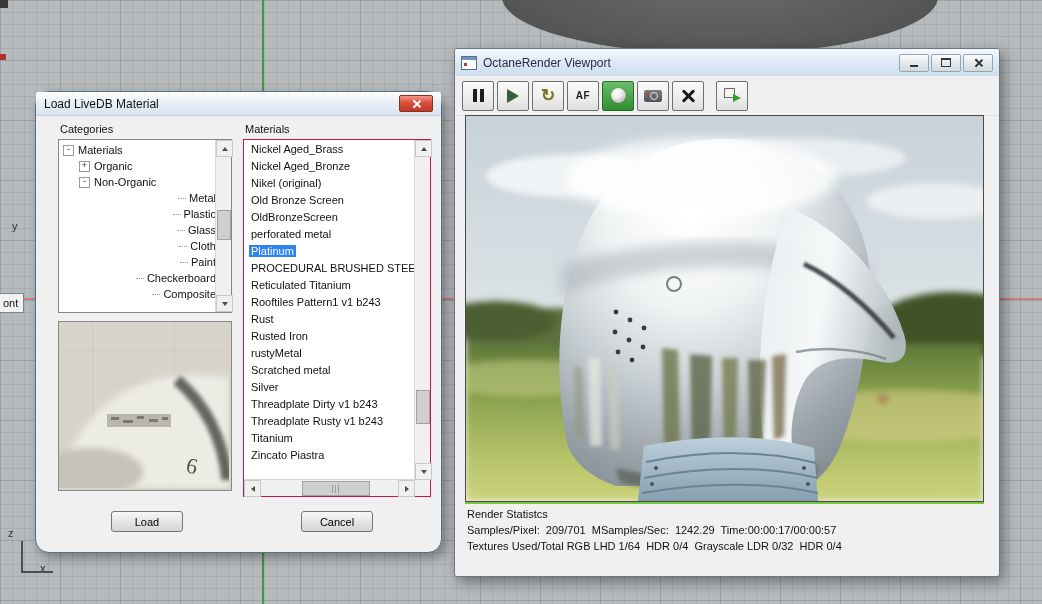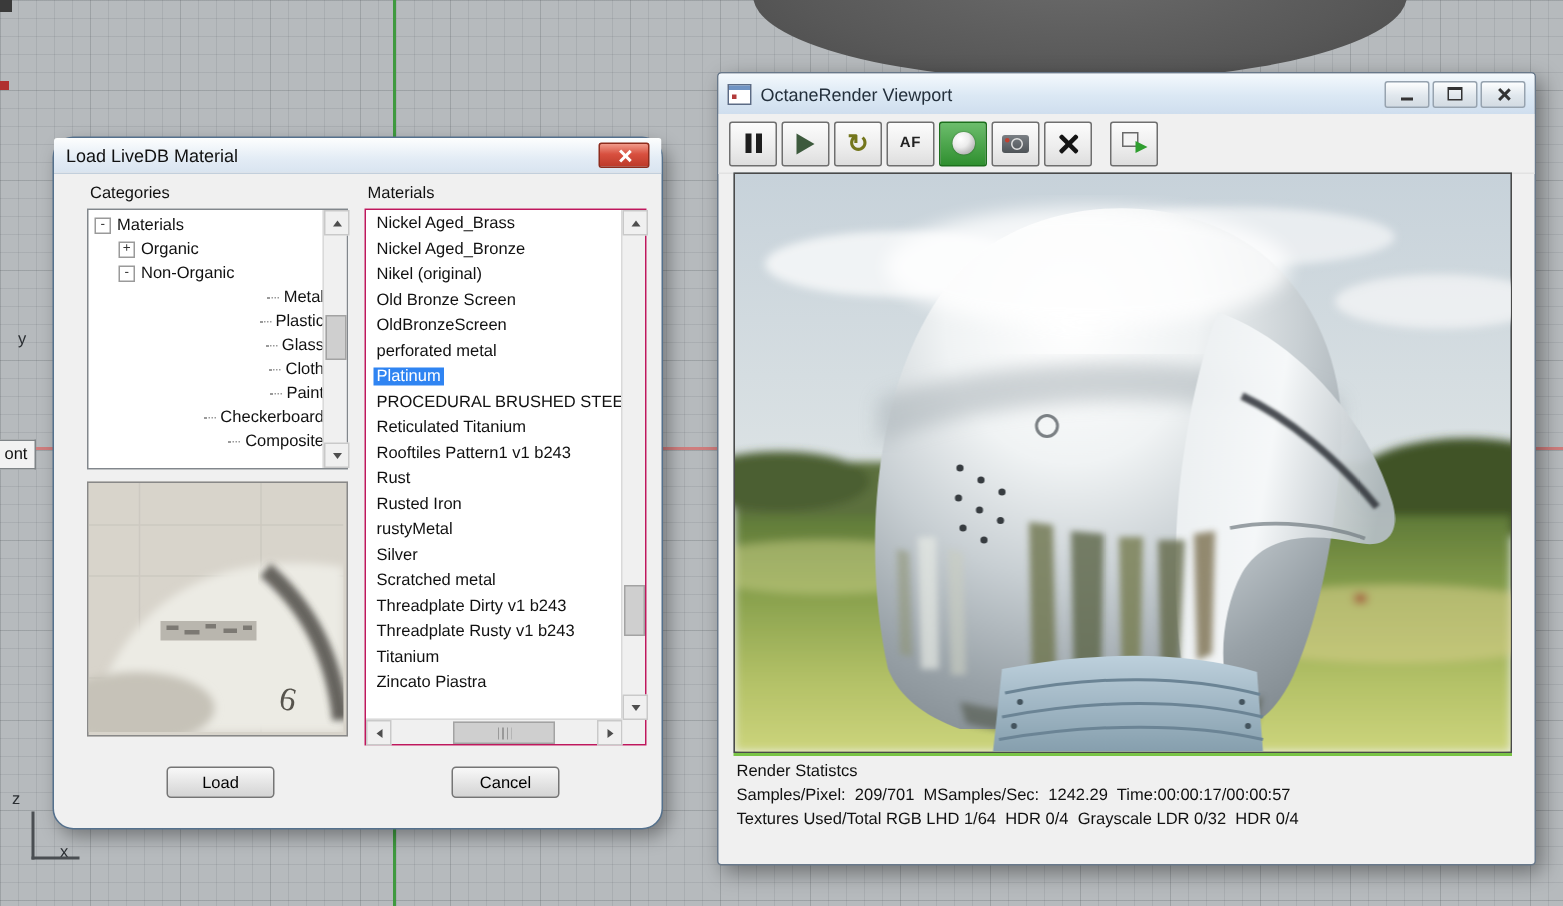--- a/index.html
+++ b/index.html
@@ -68,21 +68,21 @@
   .thumb-h{position:absolute;top:1px;height:13px;left:58px;width:66px;background:#cfcfcf;border:1px solid #a3a3a3;
            display:flex;align-items:center;justify-content:center;}
   .grip{width:9px;height:8px;background:repeating-linear-gradient(90deg,#9a9a9a 0 1px,transparent 1px 3px);}
   .corner{position:absolute;right:0;bottom:0;width:15px;height:16px;background:#f0f0f0;}
   .preview{left:22px;top:229px;width:172px;height:168px;border:1px solid #888;background:#d8d4cb;overflow:hidden;}
   .btn{width:72px;height:21px;background:linear-gradient(#f8f8f8,#e2e2e2 60%,#d4d4d4);
        border:1px solid #757575;border-radius:3px;font-size:11px;text-align:center;line-height:19px;}
   .btn-load{left:75px;top:419px;} .btn-cancel{left:265px;top:419px;}
 
   
-  .owin{left:478px;top:48px;width:544px;height:527px;background:#f0f0f0;
+  .owin{left:454px;top:48px;width:544px;height:527px;background:#f0f0f0;
         border:1px solid #68788a;border-radius:3px;box-shadow:4px 5px 14px rgba(0,0,0,.4);}
   .owin-title{height:27px;background:linear-gradient(#f4f9fd,#dbe8f4 55%,#cfdeee);
         border-bottom:1px solid #b9c8d8;border-radius:2px 2px 0 0;display:flex;align-items:center;padding:0 6px;font-size:12px;color:#24303c;}
   .app-icon{width:14px;height:12px;border:1px solid #5b6b85;background:#fff;position:relative;margin-right:6px;flex:0 0 auto;}
   .app-icon::before{content:"";position:absolute;left:0;top:0;right:0;height:3px;background:#6f93c4;}
   .app-icon::after{content:"";position:absolute;left:2px;top:6px;width:3px;height:3px;background:#b23b3b;}
   .caps{margin-left:auto;display:flex;gap:2px;}
   .cap-btn{width:28px;height:16px;background:linear-gradient(#fdfefe,#e0e7ed 55%,#d3dbe2);
         border:1px solid #97a3af;border-radius:2px;display:flex;align-items:center;justify-content:center;color:#333;}
   .min-icon{width:8px;height:2px;background:#333;margin-top:6px;}
@@ -207,22 +207,22 @@
           <div class="list-row"><span class="list-label">Old Bronze Screen</span></div>
           <div class="list-row"><span class="list-label">OldBronzeScreen</span></div>
           <div class="list-row"><span class="list-label">perforated metal</span></div>
           <div class="list-row"><span class="list-label sel">Platinum</span></div>
           <div class="list-row"><span class="list-label">PROCEDURAL BRUSHED STEEL</span></div>
           <div class="list-row"><span class="list-label">Reticulated Titanium</span></div>
           <div class="list-row"><span class="list-label">Rooftiles Pattern1 v1 b243</span></div>
           <div class="list-row"><span class="list-label">Rust</span></div>
           <div class="list-row"><span class="list-label">Rusted Iron</span></div>
           <div class="list-row"><span class="list-label">rustyMetal</span></div>
+          <div class="list-row"><span class="list-label">Scratched metal</span></div>
           <div class="list-row"><span class="list-label">Silver</span></div>
-          <div class="list-row"><span class="list-label">Scratched metal</span></div>
           <div class="list-row"><span class="list-label">Threadplate Dirty v1 b243</span></div>
           <div class="list-row"><span class="list-label">Threadplate Rusty v1 b243</span></div>
           <div class="list-row"><span class="list-label">Titanium</span></div>
           <div class="list-row"><span class="list-label">Zincato Piastra</span></div>
         </div>
       <div class="vscroll list-vscroll">
         <div class="scroll-btn top">
             <span class="tri-up"></span>
           </div>
         <div class="thumb-v" style="top:250px;height:32px;"></div>

